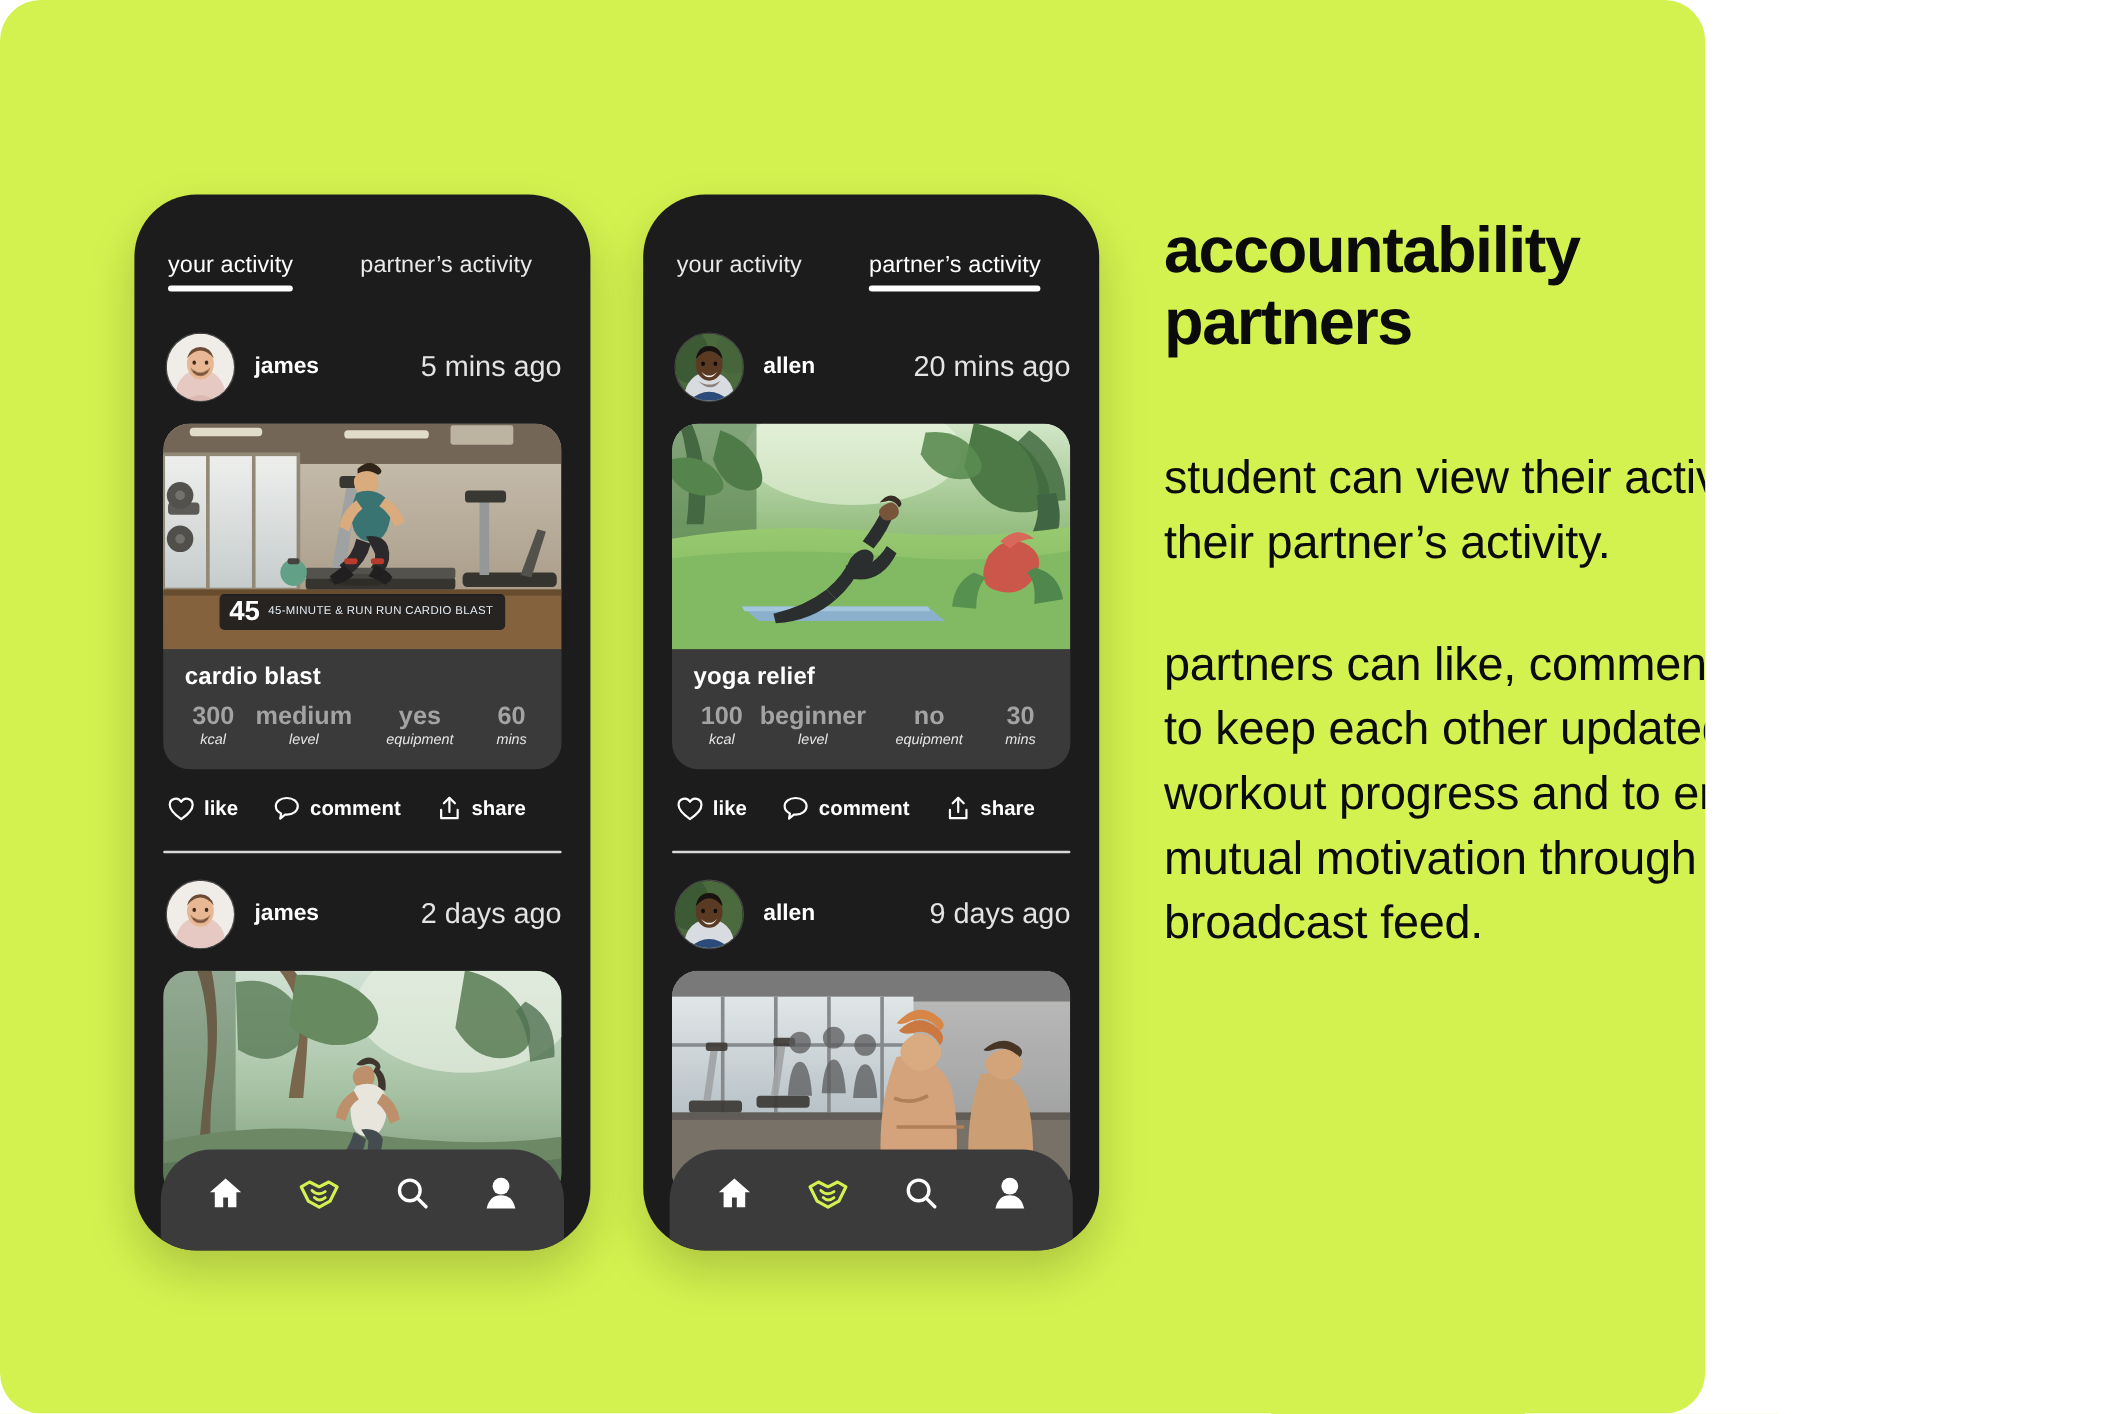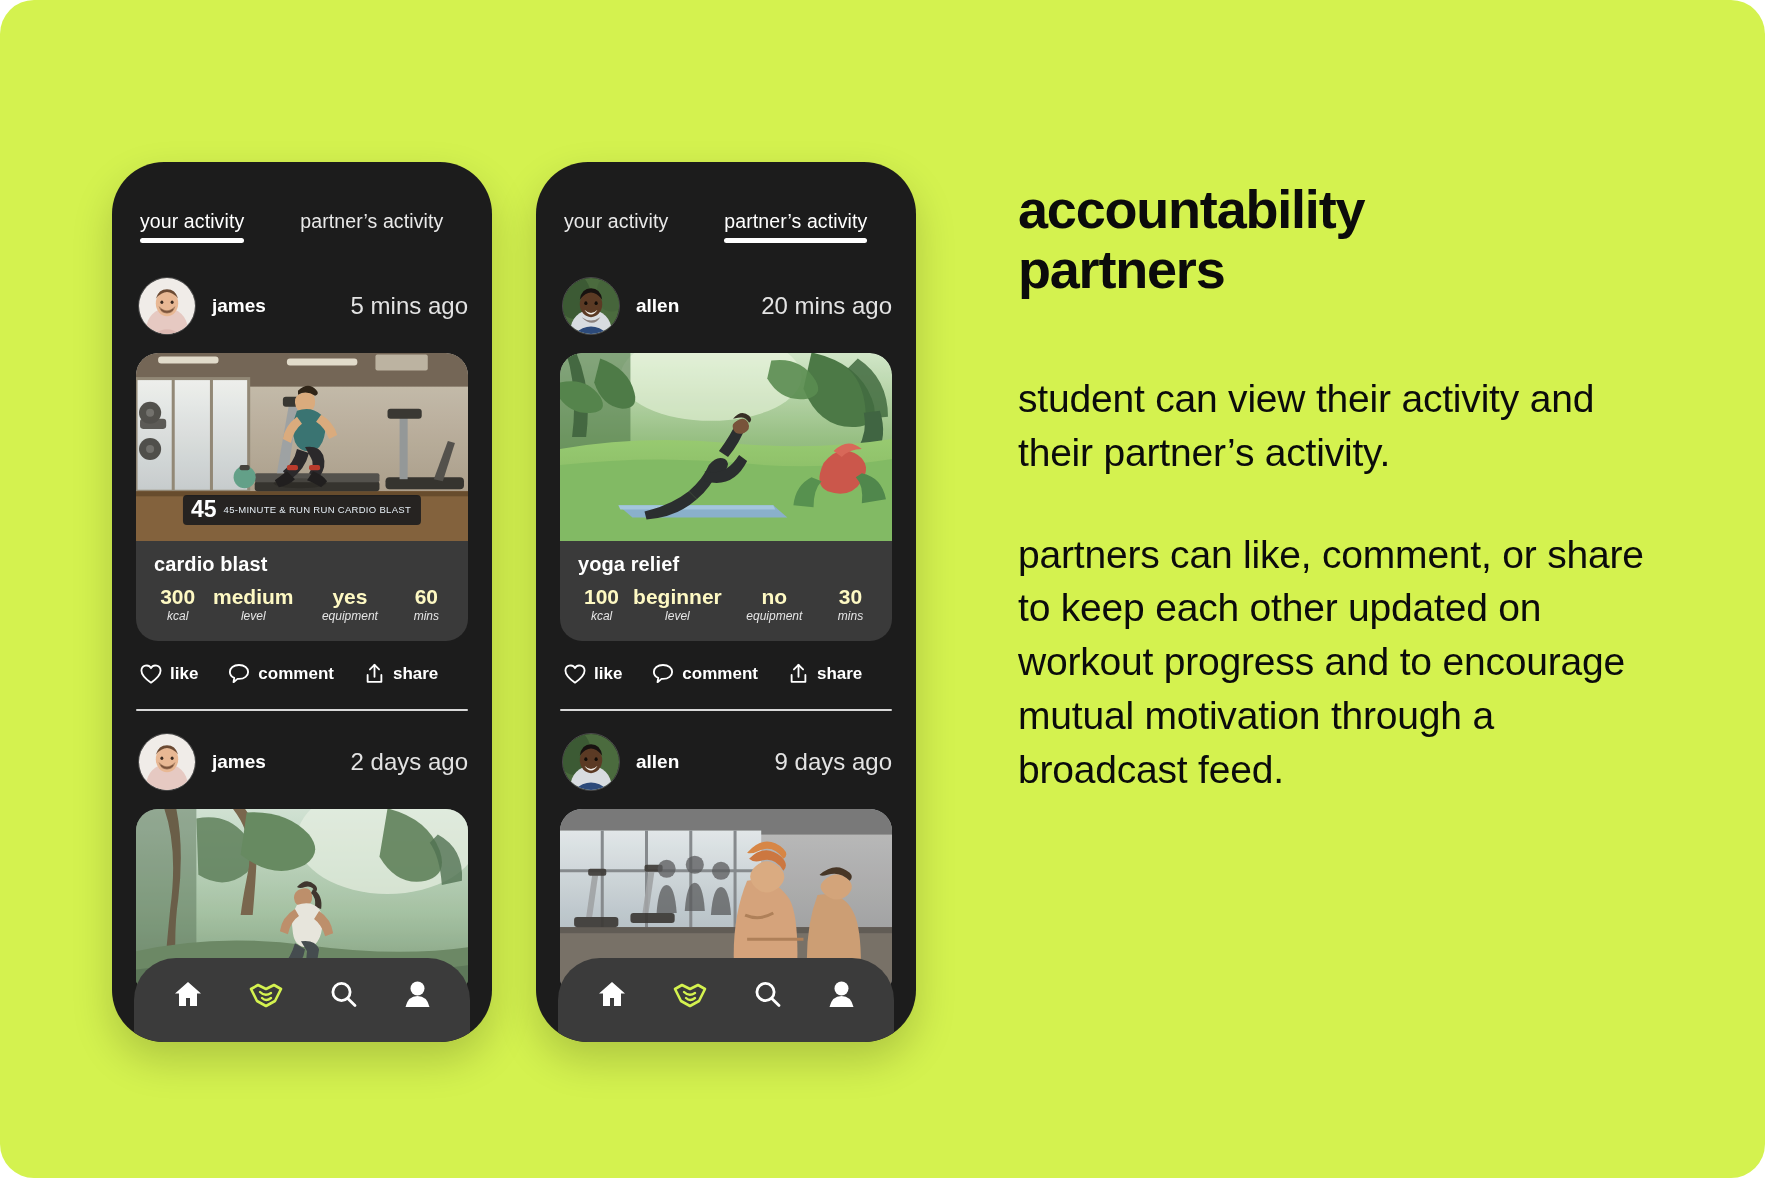--- a/index.html
+++ b/index.html
@@ -4,21 +4,21 @@
 <style>
   * { margin:0; padding:0; box-sizing:border-box; }
   html, body {
     width:1765px; height:1178px;
     font-family:"Liberation Sans", sans-serif;
     background:#ffffff;
     overflow:hidden;
   }
   #stage {
     position:relative;
-    width:1765px; height:1178px;
+    width:1421px; height:1178px;
     background:#d4f24f;
     border-radius:34px;
     overflow:hidden;
   }
 
   
   .phone {
     position:absolute;
     width:380px; height:880px;
     background:#1c1c1c;
@@ -122,21 +122,21 @@
   .card-body { padding:12px 18px 16px 18px; }
   .card-title {
     font-size:20px; font-weight:bold; color:#ffffff; letter-spacing:.1px;
   }
   .stats {
     display:flex;
     margin-top:9px;
   }
   .stat { text-align:center; }
   .stat .v {
-    font-size:21px; font-weight:bold; color:#fef9c3; line-height:1.15;
+    font-size:21px; font-weight:bold; color:#a3a3a3; line-height:1.15;
     white-space:nowrap;
   }
   .stat .k {
     font-size:12px; color:#e5e5e5; line-height:1.3; white-space:nowrap;font-style:italic;
   }
   .s-kcal { width:56px; }
   .s-level { width:104px; margin-left:8px; }
   .s-equip { width:106px; margin-left:8px; }
   .s-mins { width:56px; margin-left:8px; }
 
@@ -176,21 +176,21 @@
     border-radius:42px 42px 0 0;
     display:flex; align-items:center; justify-content:space-around;
     padding:0 16px 12px 16px;
   }
   .nav-item { cursor:pointer; display:flex; align-items:center; justify-content:center; }
   .nav-item svg { display:block; }
 
   
   #panel {
     position:absolute;
-    left:1018px; top:180px;
+    left:970px; top:180px;
     width:660px;
   }
   #panel h1 {
     font-size:54px;
     font-weight:bold;
     color:#0b0b0b;
     line-height:1.11;
     letter-spacing:-1.2px;
     max-width:470px;
   }

